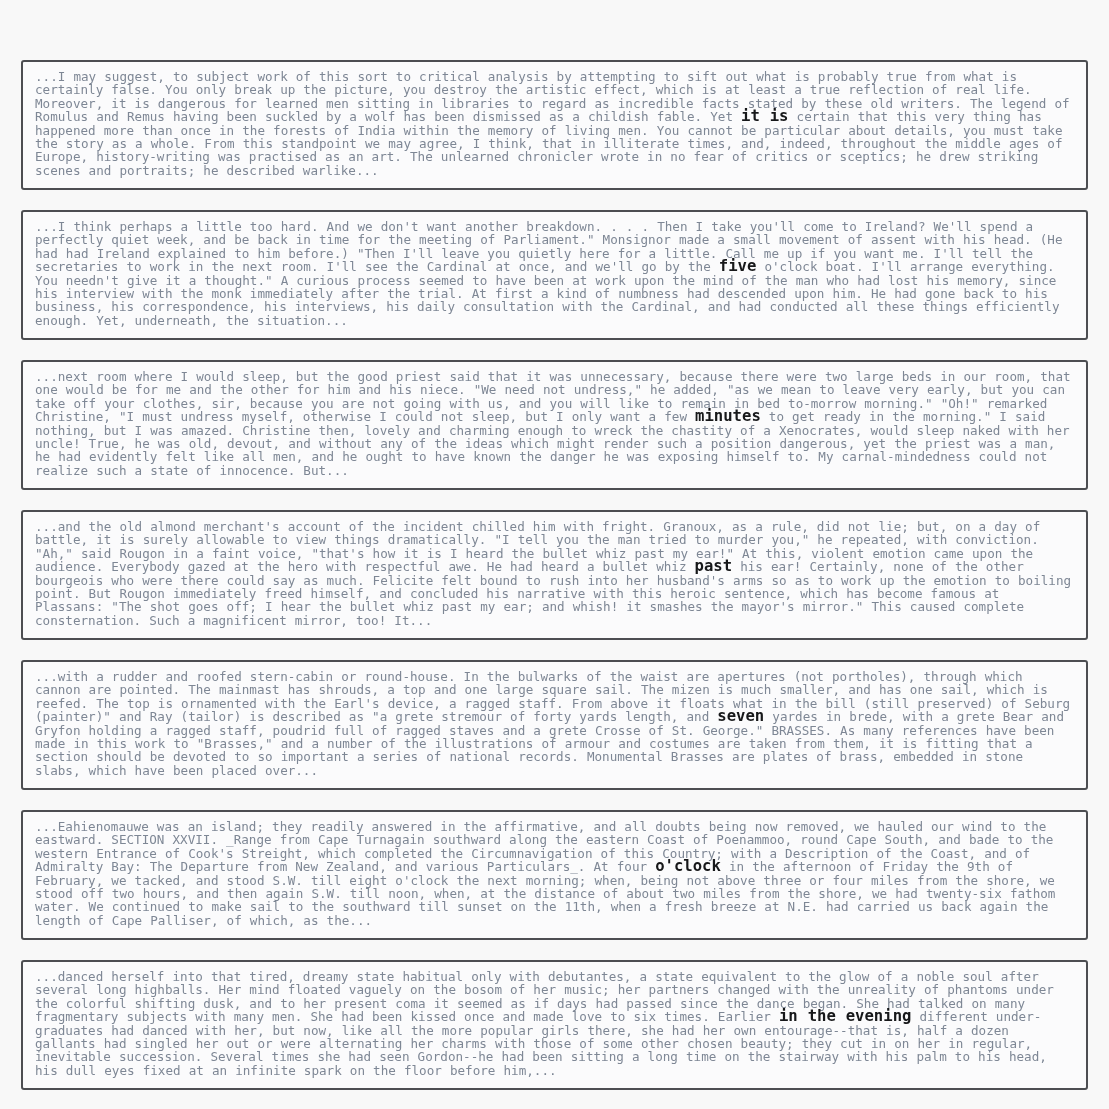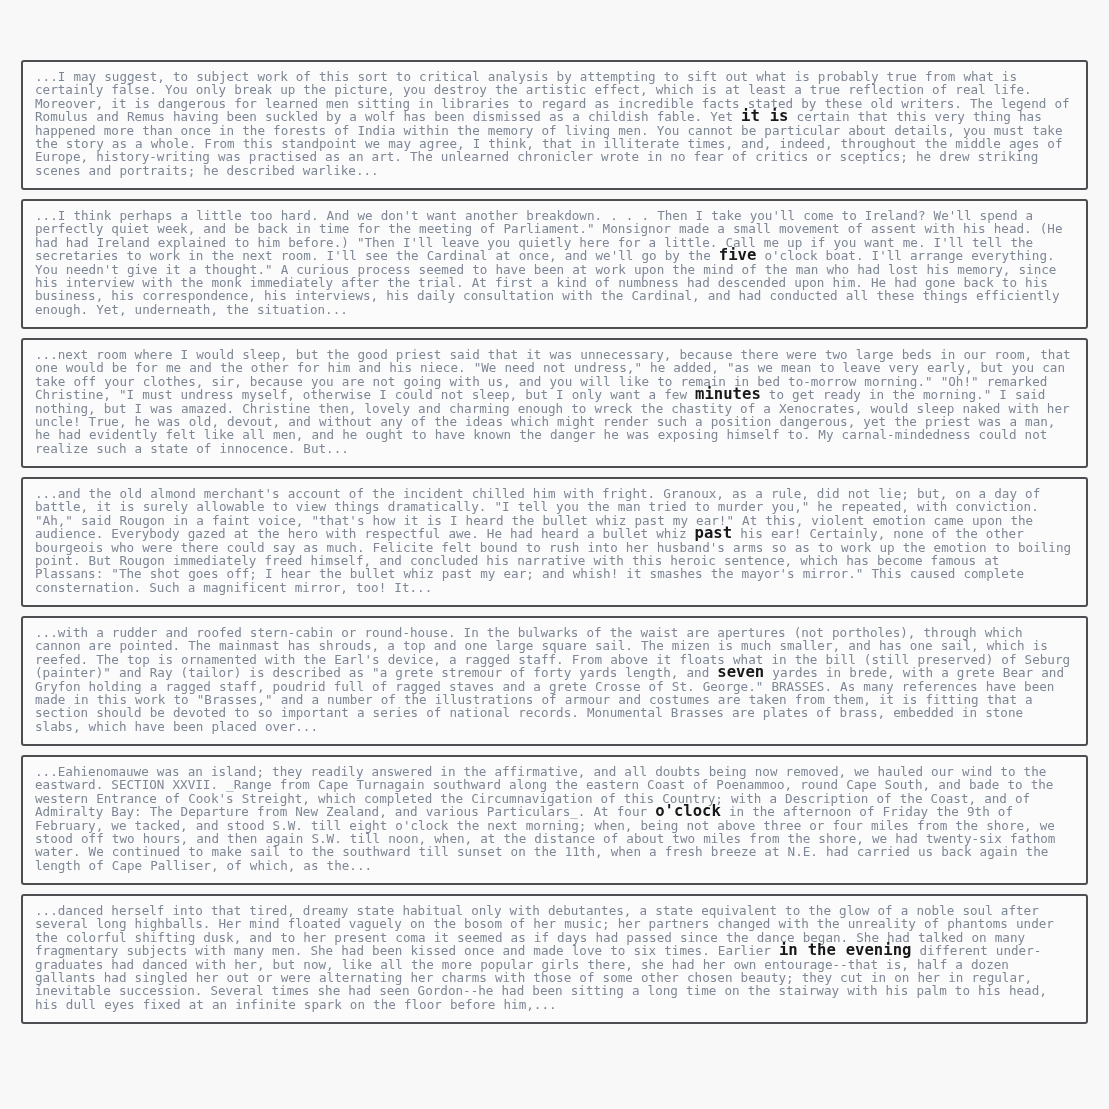--- a/index.html
+++ b/index.html
@@ -13,21 +13,21 @@
     overflow: hidden;
     font-family: "DejaVu Sans Mono", "Liberation Mono", monospace;
   }
   .page {
     box-sizing: border-box;
     width: 1109px;
     height: 1109px;
     padding: 60px 21px 0 21px;
     display: flex;
     flex-direction: column;
-    gap: 9px;
+    gap: 20px;
   }
   .passage-box {
     box-sizing: border-box;
     height: 130px;
     background: #fbfbfc;
     border: 2px solid #4d4e52;
     border-radius: 3px;
     padding: 8px 12px;
     overflow: hidden;
     font-size: 12.6px;

